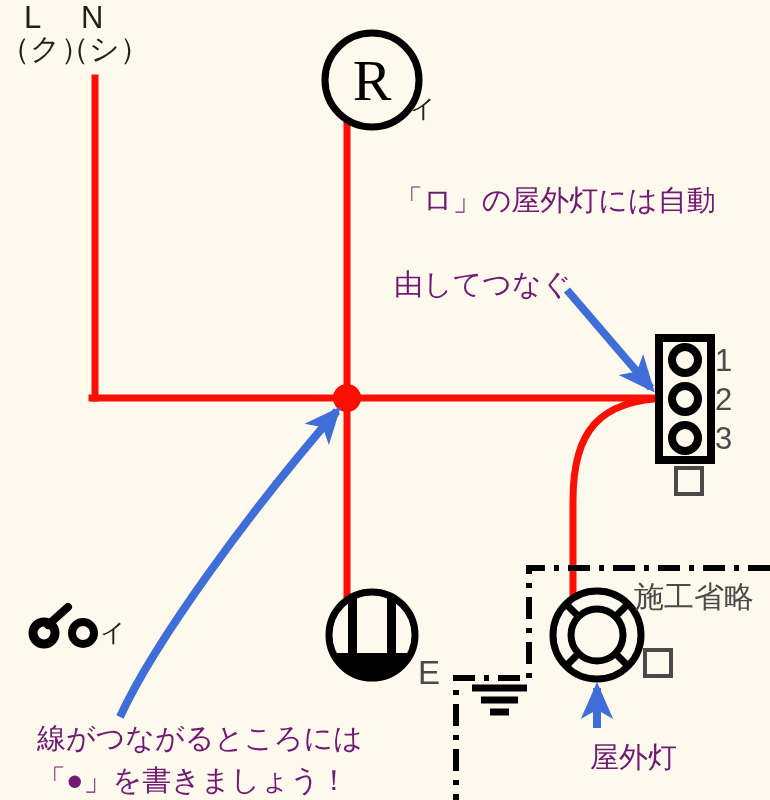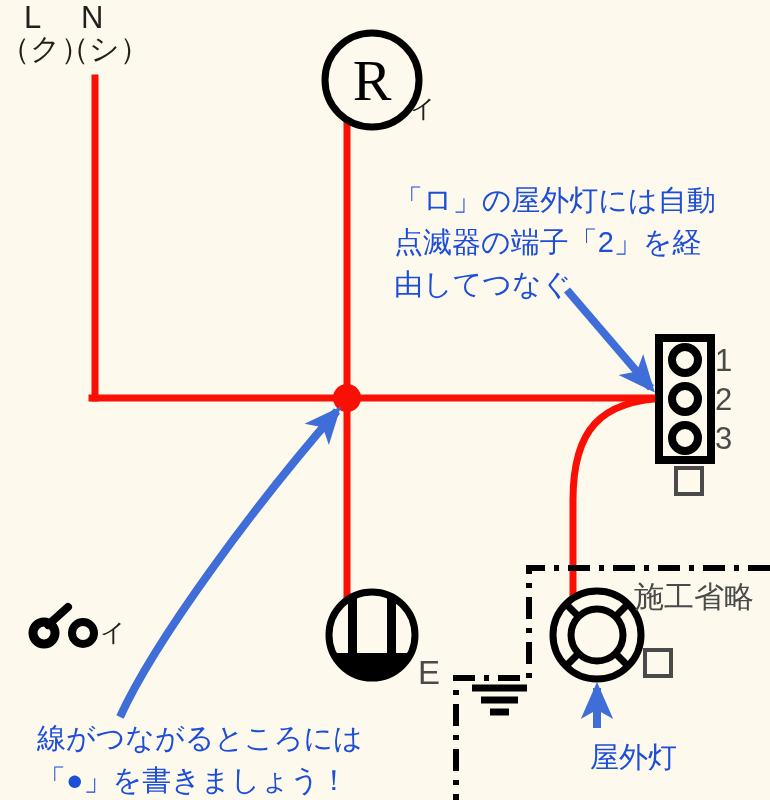--- a/index.html
+++ b/index.html
@@ -33,21 +33,21 @@
   }
   .black-label {
     color: #231f1c;
     font-size: 30px;
   }
   .gray-label {
     color: #4a4a4a;
     font-size: 30px;
   }
   .blue-note {
-    color: #1d4ed8;
+    color: #701a75;
     font-size: 29px;
     line-height: 1.42;
   }
   .kana-small {
     color: #231f1c;
     font-size: 25px;
   }
 </style>
 </head>
 <body>
@@ -146,21 +146,20 @@
 
   <div class="txt gray-label" style="left:715px; top:341px; font-size:31px;">1</div>
   <div class="txt gray-label" style="left:715px; top:380px; font-size:31px;">2</div>
   <div class="txt gray-label" style="left:715px; top:419px; font-size:31px;">3</div>
 
   <div class="txt kana-small" style="left:100px; top:616px;">イ</div>
 
   <div class="txt gray-label" style="left:634px; top:578px; font-size:30px;font-family:Liberation Serif, serif;">施工省略</div>
 
   <div class="txt blue-note" style="left:394px; top:180px;">「ロ」の屋外灯には自動</div>
-  <div class="txt blue-note" style="left:394px; top:222px;">点滅器の端子「2」を経</div>
   <div class="txt blue-note" style="left:37px; top:718px;">線がつながるところには</div>
 
   <div class="txt blue-note" style="left:394px; top:264px;">由してつなぐ</div>
   <div class="txt blue-note" style="left:37px; top:760px;text-align:right;">「●」を書きましょう！</div>
 
   <div class="txt blue-note" style="left:547px; top:737px;margin-left:43px;">屋外灯</div>
 
 </div>
 
 </body></html>

